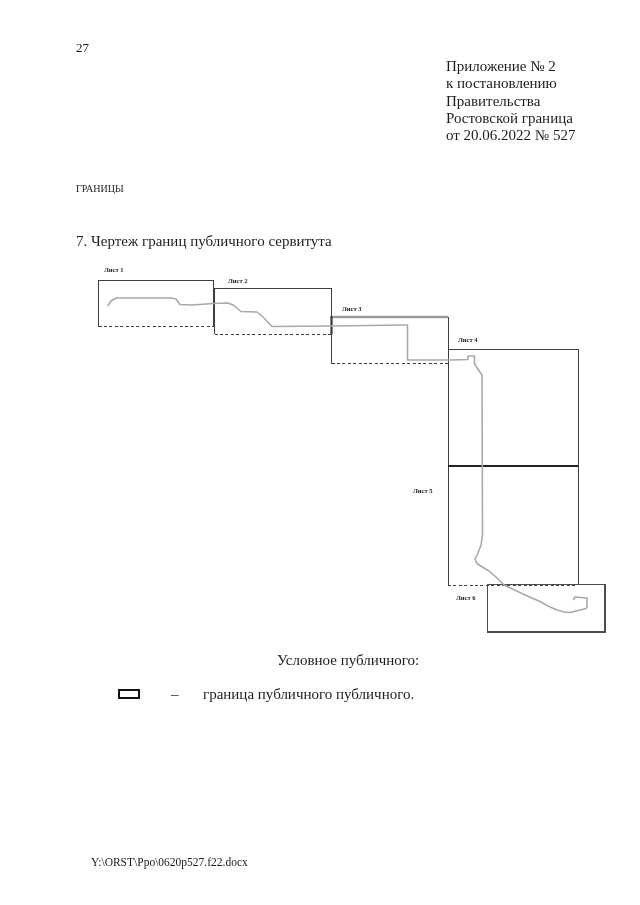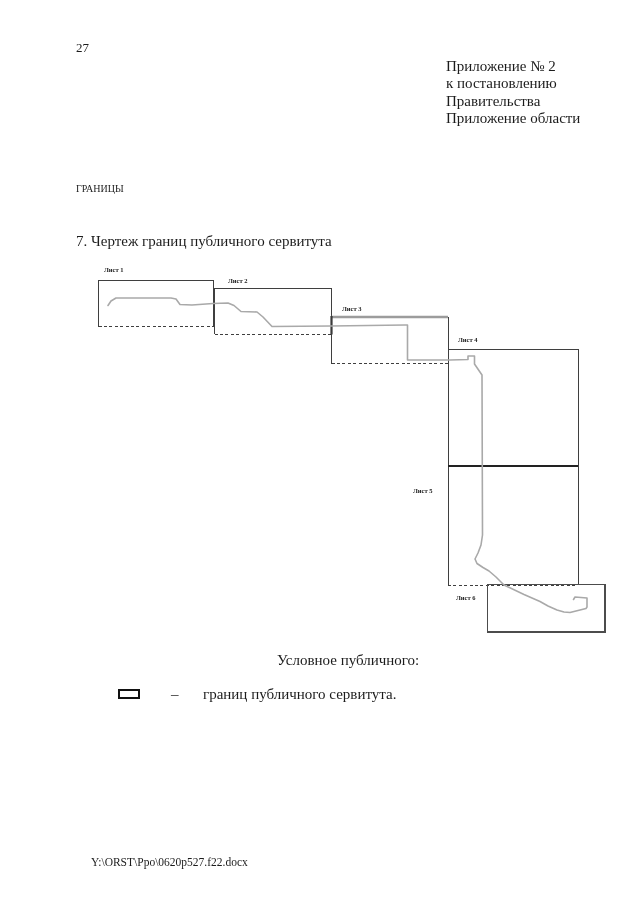--- a/index.html
+++ b/index.html
@@ -45,21 +45,22 @@
 </style>
 </head>
 <body>
 
 <div class="abs centered-block" id="page-number">27</div>
 
 <div class="abs" id="appendix-block">
   <div>Приложение № 2</div>
   <div>к постановлению</div>
   <div>Правительства</div>
-  <div>Приложение области</div>
+  <div>Ростовской граница</div>
+  <div>от 20.06.2022 № 527</div>
 </div>
 
 <div class="abs centered-block" id="doc-title">
   <div>ГРАНИЦЫ</div>
 </div>
 
 <div class="abs centered-block" id="section-heading">7. Чертеж границ публичного сервитута</div>
 
 <svg id="drawing" class="abs" width="530" height="382" viewBox="90 258 530 382" xmlns="http://www.w3.org/2000/svg">
 
@@ -103,15 +104,15 @@
   <text class="sheet-label" x="413" y="493">Лист 5</text>
   <text class="sheet-label" x="456" y="600">Лист 6</text>
 </svg>
 
 <div class="abs" id="legend-heading">Условное публичного:</div>
 
 <div class="abs" id="legend-symbol"></div>
 
 <div class="abs" id="legend-dash">–</div>
 
-<div class="abs" id="legend-label">границ публичного сервитута.</div>
+<div class="abs" id="legend-label">граница публичного публичного.</div>
 
 <div class="abs" id="footer-path">Y:\ORST\Ppo\0620p527.f22.docx</div>
 
 </body></html>

